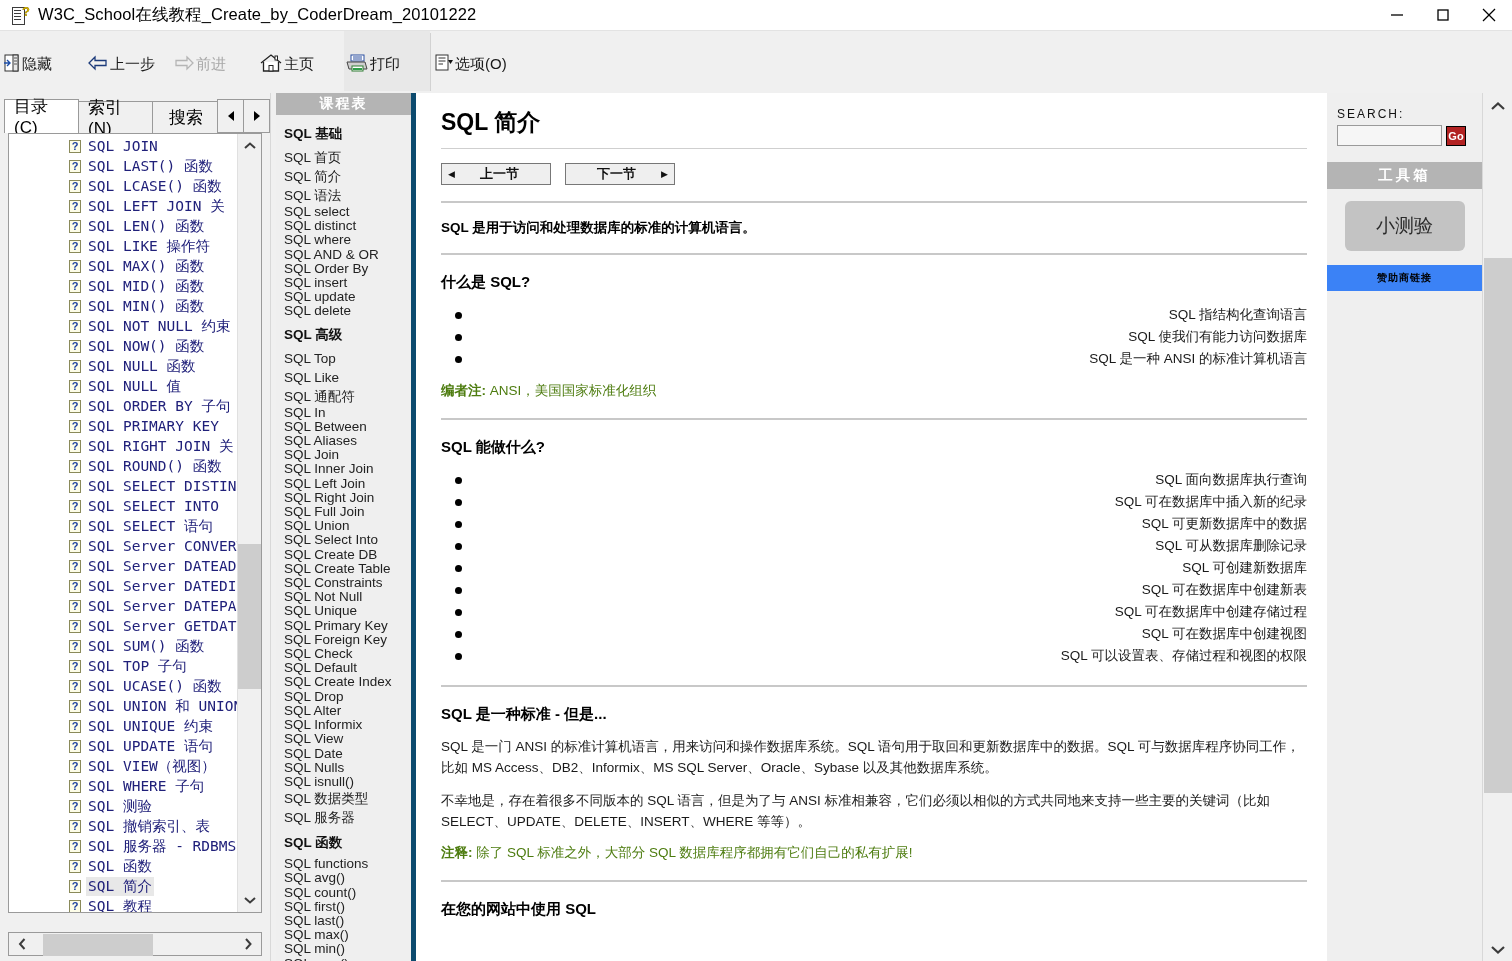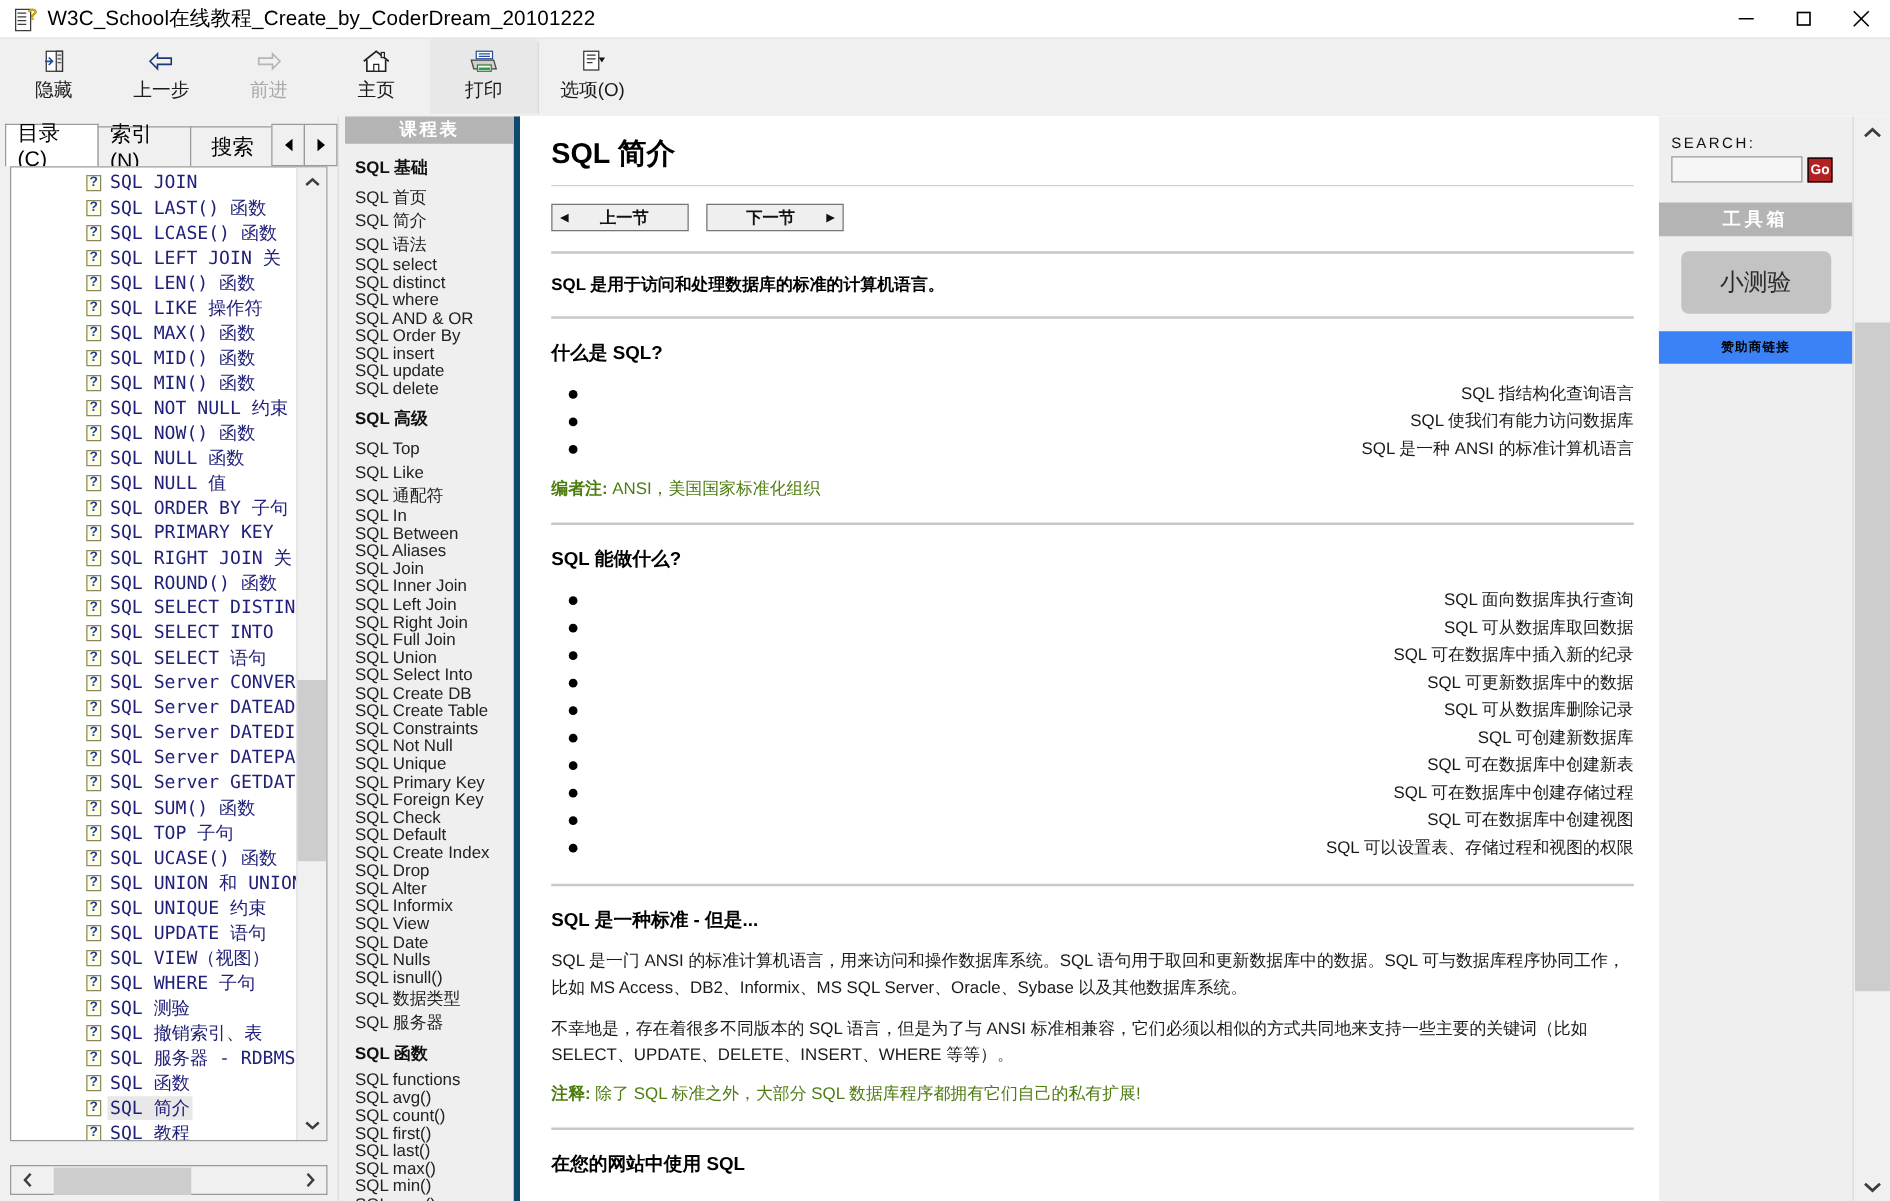--- a/index.html
+++ b/index.html
@@ -32,21 +32,21 @@
   }
   .wbtns{position:absolute;right:0;top:0;height:30px;display:flex;}
   .wbtn{width:46px;height:30px;display:flex;align-items:center;justify-content:center;}
   .wbtn svg{display:block;}
   
   .toolbar{
     height:62px;background:#f0f0f0;border-top:1px solid #e3e3e3;
     display:flex;align-items:flex-start;position:relative;
   }
   .tb-item{
-    width:86px;height:60px;display:flex;flex-direction:column;align-items:center;
+    width:86px;height:60px;display:flex;flex-direction:row;align-items:center;
     justify-content:flex-start;padding-top:4px;box-sizing:border-box;position:relative;
   }
   .tb-item.hl{background:#e8e8e8;}
   .tb-item .glyph{height:28px;display:flex;align-items:center;justify-content:center;}
   .tb-item .lbl{font-size:15px;color:#1a1a1a;line-height:18px;margin-top:1px;white-space:nowrap;}
   .tb-item.disabled .lbl{color:#a8a8a8;}
   .tb-sep{width:1px;height:58px;background:#d2d2d2;margin-top:2px;}
   .tb-rest{flex:1;height:60px;}
   
   .workspace{height:869px;display:flex;background:#f0f0f0;}
@@ -588,21 +588,20 @@
         </ul>
       <div class="note">
         <b>编者注:</b><span> ANSI，美国国家标准化组织</span>
       </div>
       <div class="sect-gap"></div>
       <div class="rule thick"></div>
 
       <div class="h2">SQL 能做什么?</div>
       <ul class="bul" id="sec2-bullets">
           <li>SQL 面向数据库执行查询</li>
-          <li>SQL 可从数据库取回数据</li>
           <li>SQL 可在数据库中插入新的纪录</li>
           <li>SQL 可更新数据库中的数据</li>
           <li>SQL 可从数据库删除记录</li>
           <li>SQL 可创建新数据库</li>
           <li>SQL 可在数据库中创建新表</li>
           <li>SQL 可在数据库中创建存储过程</li>
           <li>SQL 可在数据库中创建视图</li>
           <li>SQL 可以设置表、存储过程和视图的权限</li>
         </ul>
       <div class="sect-gap"></div>

